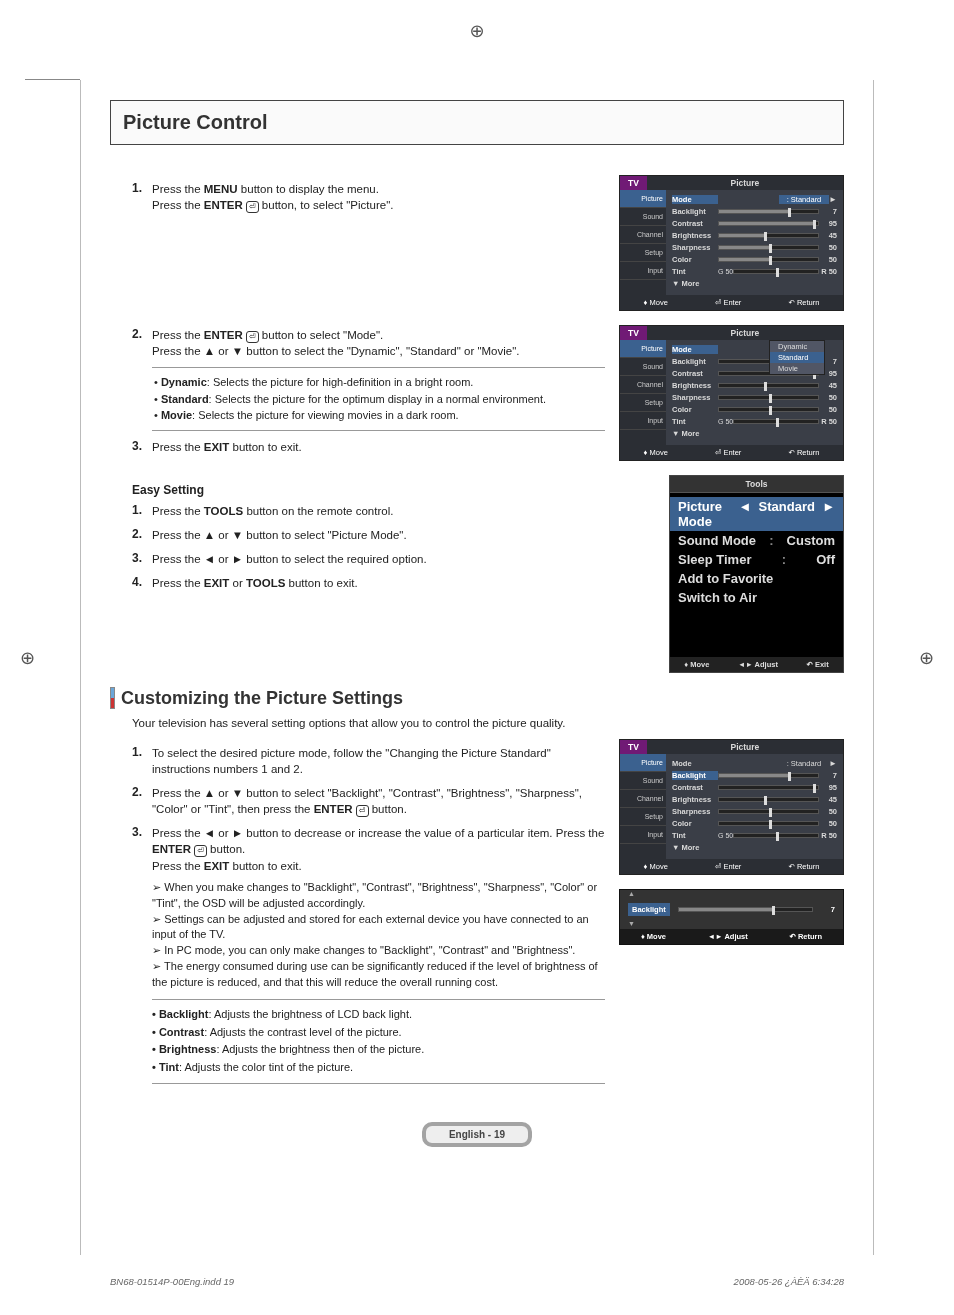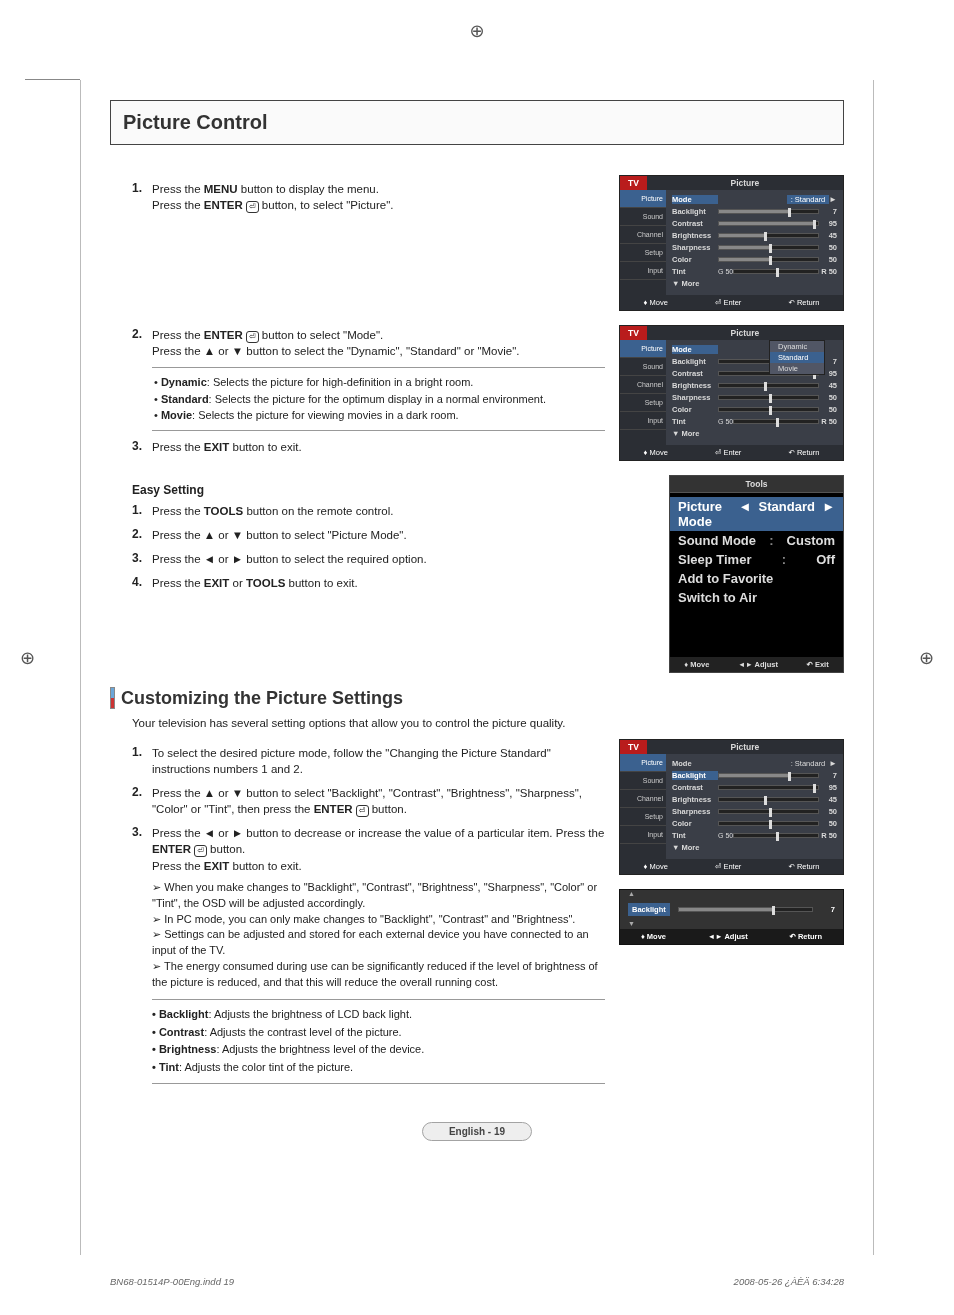--- a/index.html
+++ b/index.html
@@ -62,41 +62,41 @@
   .note-box { margin: 8px 0 8px 42px; border-top:1px solid #999; border-bottom:1px solid #999; padding:6px 2px; font-size:11px; line-height:1.5;}
   .easy-title { font-weight:bold; font-size:12px; margin: 28px 0 4px 22px;}
   .arrow-note { margin-left:44px; font-size:11px; line-height:1.45;}
   .arrow-note::before { content:"➢ "; }
   .definitions { margin: 8px 0 8px 42px; border-top:1px solid #999; border-bottom:1px solid #999; padding:6px 2px; font-size:11px; line-height:1.6;}
   .definitions li { list-style:none; }
   .definitions li::before { content:"• "; font-weight:bold;}
   .page-num-pill {
     display:block; width:110px; margin: 30px auto 0 auto;
     text-align:center; font-size:10px; font-weight:bold;
-    color:#444; background:#eee; border:1px solid #a3a3a3;
+    color:#444; background:#eee; border:4px solid #a3a3a3;
     border-radius:10px; padding:3px 0;
   }
   .footer { position:absolute; bottom:28px; left:110px; right:110px; display:flex; justify-content:space-between; font-size:9.5px; color:#666;font-style:italic;}
   
   .osd {
     background:#3a3e47; border:1px solid #222; color:#d9d9d9;
     font-size:8px; position:relative;
   }
   .osd-header { display:flex; }
-  .osd-tv { background:#b91c1c; color:#fff; font-weight:bold; padding:2px 8px; font-size:8.5px;}
+  .osd-tv { background:#701a75; color:#fff; font-weight:bold; padding:2px 8px; font-size:8.5px;}
   .osd-title { flex:1; text-align:center; font-weight:bold; background:#2b2e34; padding:2px 0; font-size:8.5px;}
   .osd-body { display:flex; }
   .osd-side { width:46px; background:#2b2e34; display:flex; flex-direction:column;}
   .osd-side-item { padding:5px 3px; font-size:7px; color:#ccc; text-align:right; border-bottom:1px solid #444;}
   .osd-side-item.sel { background:#3b618f; color:#fff; }
   .osd-main { flex:1; padding:3px 6px 3px 6px;}
   .osd-row { display:flex; align-items:center; height:12px; }
   .osd-label { width:46px; font-weight:bold; font-size:7.5px;}
   .osd-row.sel .osd-label, .osd-row.sel .osd-val { background:#3b618f; color:#fff;}
-  .osd-val { width:42px; text-align:center; font-size:7.5px;}
+  .osd-val { width:50px; text-align:center; font-size:7.5px;}
   .slider { flex:1; height:5px; background:#222; border:1px solid #555; position:relative;}
   .slider .fill { position:absolute; left:0; top:0; bottom:0; background:#888;}
   .slider .knob { position:absolute; top:-2px; width:3px; height:9px; background:#ddd;}
   .osd-num { width:18px; text-align:right; font-size:7.5px; font-weight:bold;}
   .osd-more { font-size:7.5px; font-weight:bold; padding:2px 0 4px 0;}
   .osd-foot { display:flex; justify-content:space-around; background:#2b2e34; padding:3px 0; font-size:7.5px; color:#fff;}
   .osd-foot span::before { margin-right:3px; }
   .dropdown-pop { position:absolute; background:#515665; border:1px solid #222; font-size:7.5px; color:#ddd;}
   .dropdown-pop .item { padding:1px 8px;}
   .dropdown-pop .item.sel { background:#3b618f; color:#fff;}
@@ -390,30 +390,30 @@
         <div class="step-num">2.</div>
           <div class="step-body"><span>Press the ▲ or ▼ button to select "Backlight", "Contrast", "Brightness", "Sharpness", "Color" or "Tint", then press the </span><b>ENTER</b> <span class="glyph-enter">⏎</span><span> button.</span></div>
       </div>
       <div class="step">
         <div class="step-num">3.</div>
         <div class="step-body">
           <span>Press the ◄ or ► button to decrease or increase the value of a particular item. Press the </span><b></b><b>ENTER</b> <span class="glyph-enter">⏎</span><span> button.</span><br>
           <span>Press the </span><b>EXIT</b><span> button to exit.</span>
           <div style="height:6px"></div>
           <div class="arrow-note" style="margin-left:0">When you make changes to "Backlight", "Contrast", "Brightness", "Sharpness", "Color" or "Tint", the OSD will be adjusted accordingly.</div>
+          <div class="arrow-note" style="margin-left:0">Settings can be adjusted and stored for each external device you have connected to an input of the TV.</div>
           <div class="arrow-note" style="margin-left:0">In PC mode, you can only make changes to "Backlight", "Contrast" and "Brightness".</div>
-          <div class="arrow-note" style="margin-left:0">Settings can be adjusted and stored for each external device you have connected to an input of the TV.</div>
           <div class="arrow-note" style="margin-left:0">The energy consumed during use can be significantly reduced if the level of brightness of the picture is reduced, and that this will reduce the overall running cost.</div>
         </div>
       </div>
 
       <ul class="definitions" style="padding-left:0">
         <li><b>Backlight</b><span>: Adjusts the brightness of LCD back light.</span></li>
         <li><b>Contrast</b><span>: Adjusts the contrast level of the picture.</span></li>
-        <li><b>Brightness</b><span>: Adjusts the brightness level of the device.</span></li>
+        <li><b>Brightness</b><span>: Adjusts the brightness then of the picture.</span></li>
         <li><b>Tint</b><span>: Adjusts the color tint of the picture.</span></li>
       </ul>
     </div>
 
     <div class="osd-col">
 
       <div class="osd">
         <div class="osd-header">
           <div class="osd-tv">TV</div>
           <div class="osd-title">Picture</div>

